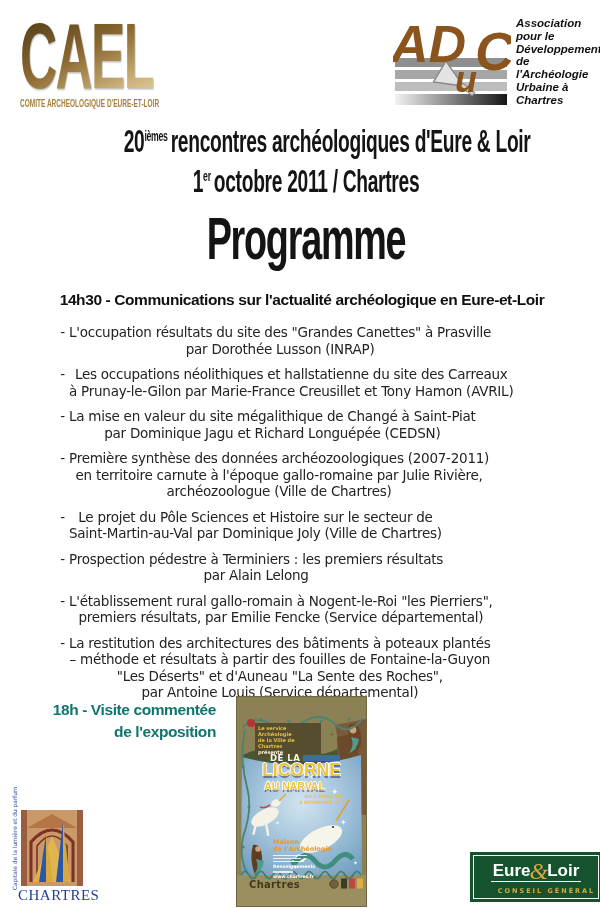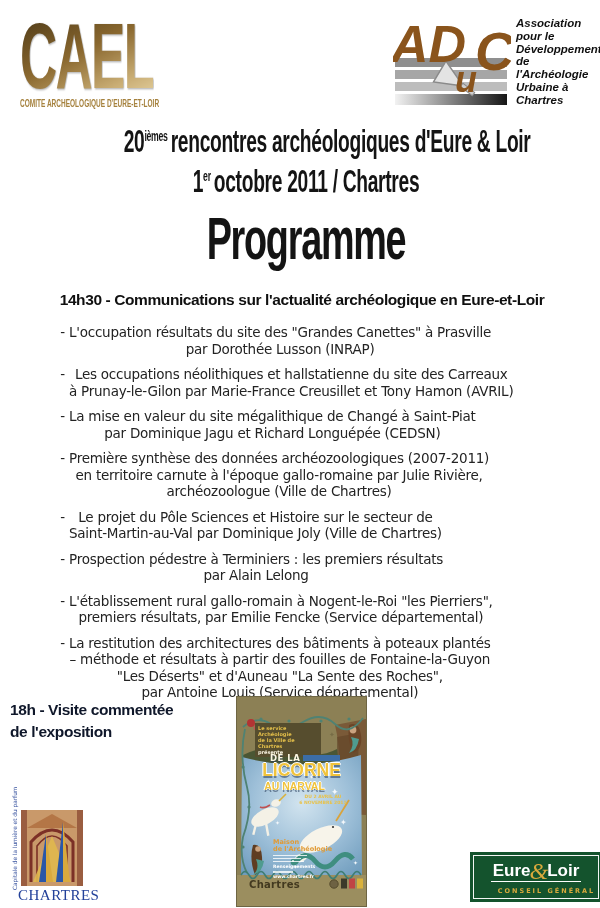--- a/index.html
+++ b/index.html
@@ -36,23 +36,23 @@
   
   .session1 { position:absolute; left:14px; top:291px; width:576px;text-align:center; }
   .s1-head { font-family:"Liberation Sans",sans-serif; font-weight:700; font-size:15.5px;
              letter-spacing:-.4px; color:#101010; white-space:nowrap; }
   .bullets { margin-top:15px; padding-left:42px; }
   .bullet { display:flex; margin-bottom:9px; font-size:13.5px; line-height:16.5px;
             letter-spacing:-.25px; color:#232323; }
   .bullet .dash { width:13px; flex:none; }
   .preline { white-space:pre-line; }
 
-  .session2 { position:absolute; left:10px; top:699px; width:206px; text-align:left;
+  .session2 { position:absolute; left:10px; top:699px; width:206px; text-align:right;
               font-family:"Liberation Sans",sans-serif; font-weight:700; font-size:15.5px;
-              line-height:22px; letter-spacing:-.4px; color:#0f172a; }
+              line-height:22px; letter-spacing:-.4px; color:#0f766e; }
 
   
   .poster { position:absolute; left:237px; top:697px; width:129px; height:209px;
             background:#8c8055; outline:1px solid #6e6543; }
   .poster svg { position:absolute; left:0; top:0; }
   .p-presenter { position:absolute; left:18px; top:26px; width:60px; background:#564d2e;
                  padding:2px 3px; font-size:5px; line-height:6px; font-weight:700;
                  color:#e3bf4a; }
   .p-presenter .pword { color:#f4efdd; font-weight:700; }
   .p-dela { position:absolute; left:33px; top:56px; font-size:8.5px; font-weight:700;

